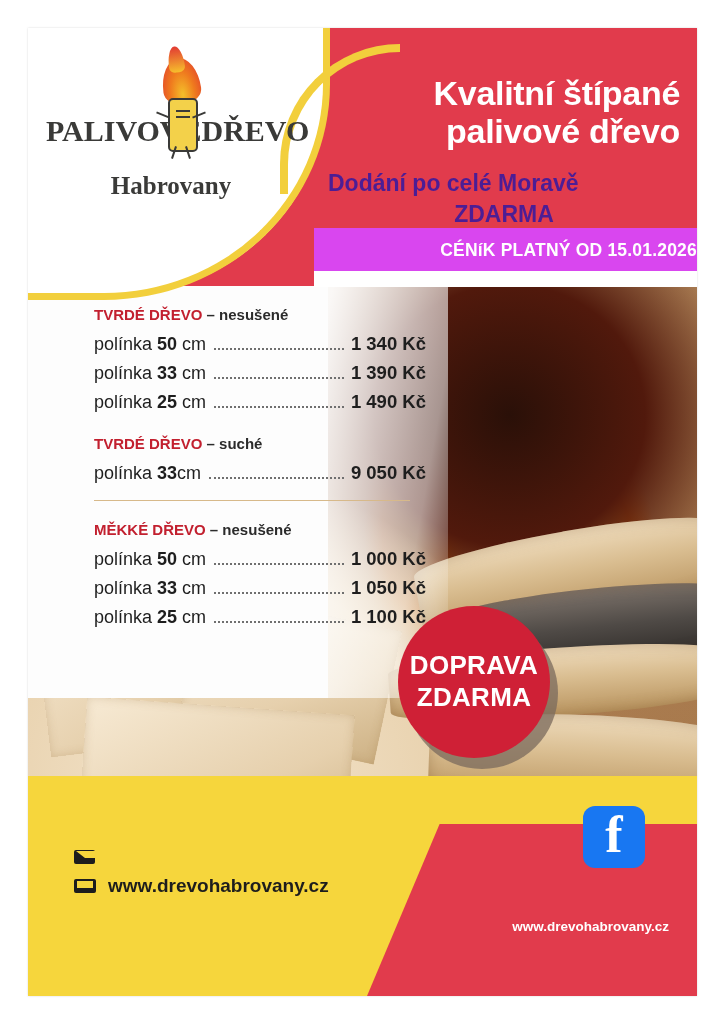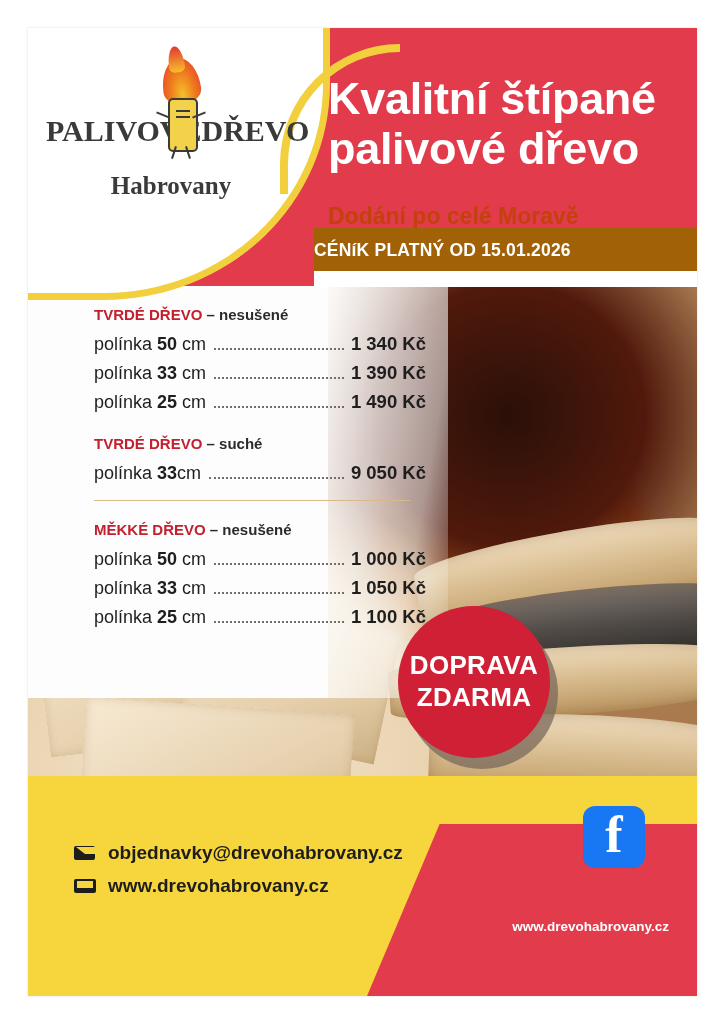--- a/index.html
+++ b/index.html
@@ -194,46 +194,47 @@
   .arm.r { left: 38px; transform: rotate(-22deg); }
 
   
   .headline {
     position: absolute;
     left: 300px; top: 46px;
     width: 352px;
     color: #ffffff;
   }
   .headline .h1 {
-    font-size: 45px;
+    font-size: 34px;
     font-weight: bold;
     line-height: 1.12;
     letter-spacing: -0.3px;
+    text-align: right;
   }
   .headline .h2 {
-    margin-top: 28px;
+    margin-top: 20px;
     font-size: 23px;
     font-weight: bold;
-    color: #c2410c;
+    color: #4c1d95;
     line-height: 1.2;
   }
   .headline .h2 .zdarma {
     display: block;
     text-align: center;
     margin-top: 3px;
   }
   .valid-strip {
     position: absolute;
     left: 286px; top: 200px;
     width: 383px;
-    background: #a16207;
+    background: #d946ef;
     color: #ffffff;
     font-size: 17.5px;
     font-weight: bold;
-    text-align: left;
+    text-align: right;
     padding: 12px 0 10px;
     letter-spacing: 0.2px;
   }
   .valid-strip-under {
     position: absolute;
     left: 286px; top: 243px;
     width: 383px; height: 16px;
     background: #ffffff;
   }
 
@@ -535,21 +536,20 @@
   </div>
 
   <div class="yellow-bar"></div>
   <div class="red-wedge"></div>
 
   <div class="contact">
     <div class="cline">
       <span class="ic">
           <span class="env"></span>
         </span>
-      <span>objednavky@drevohabrovany.cz</span>
     </div>
     <div class="cline">
       <span class="ic">
           <span class="mon"></span>
         </span>
       <span>www.drevohabrovany.cz</span>
     </div>
   </div>
 
   <div class="fb">f</div>

